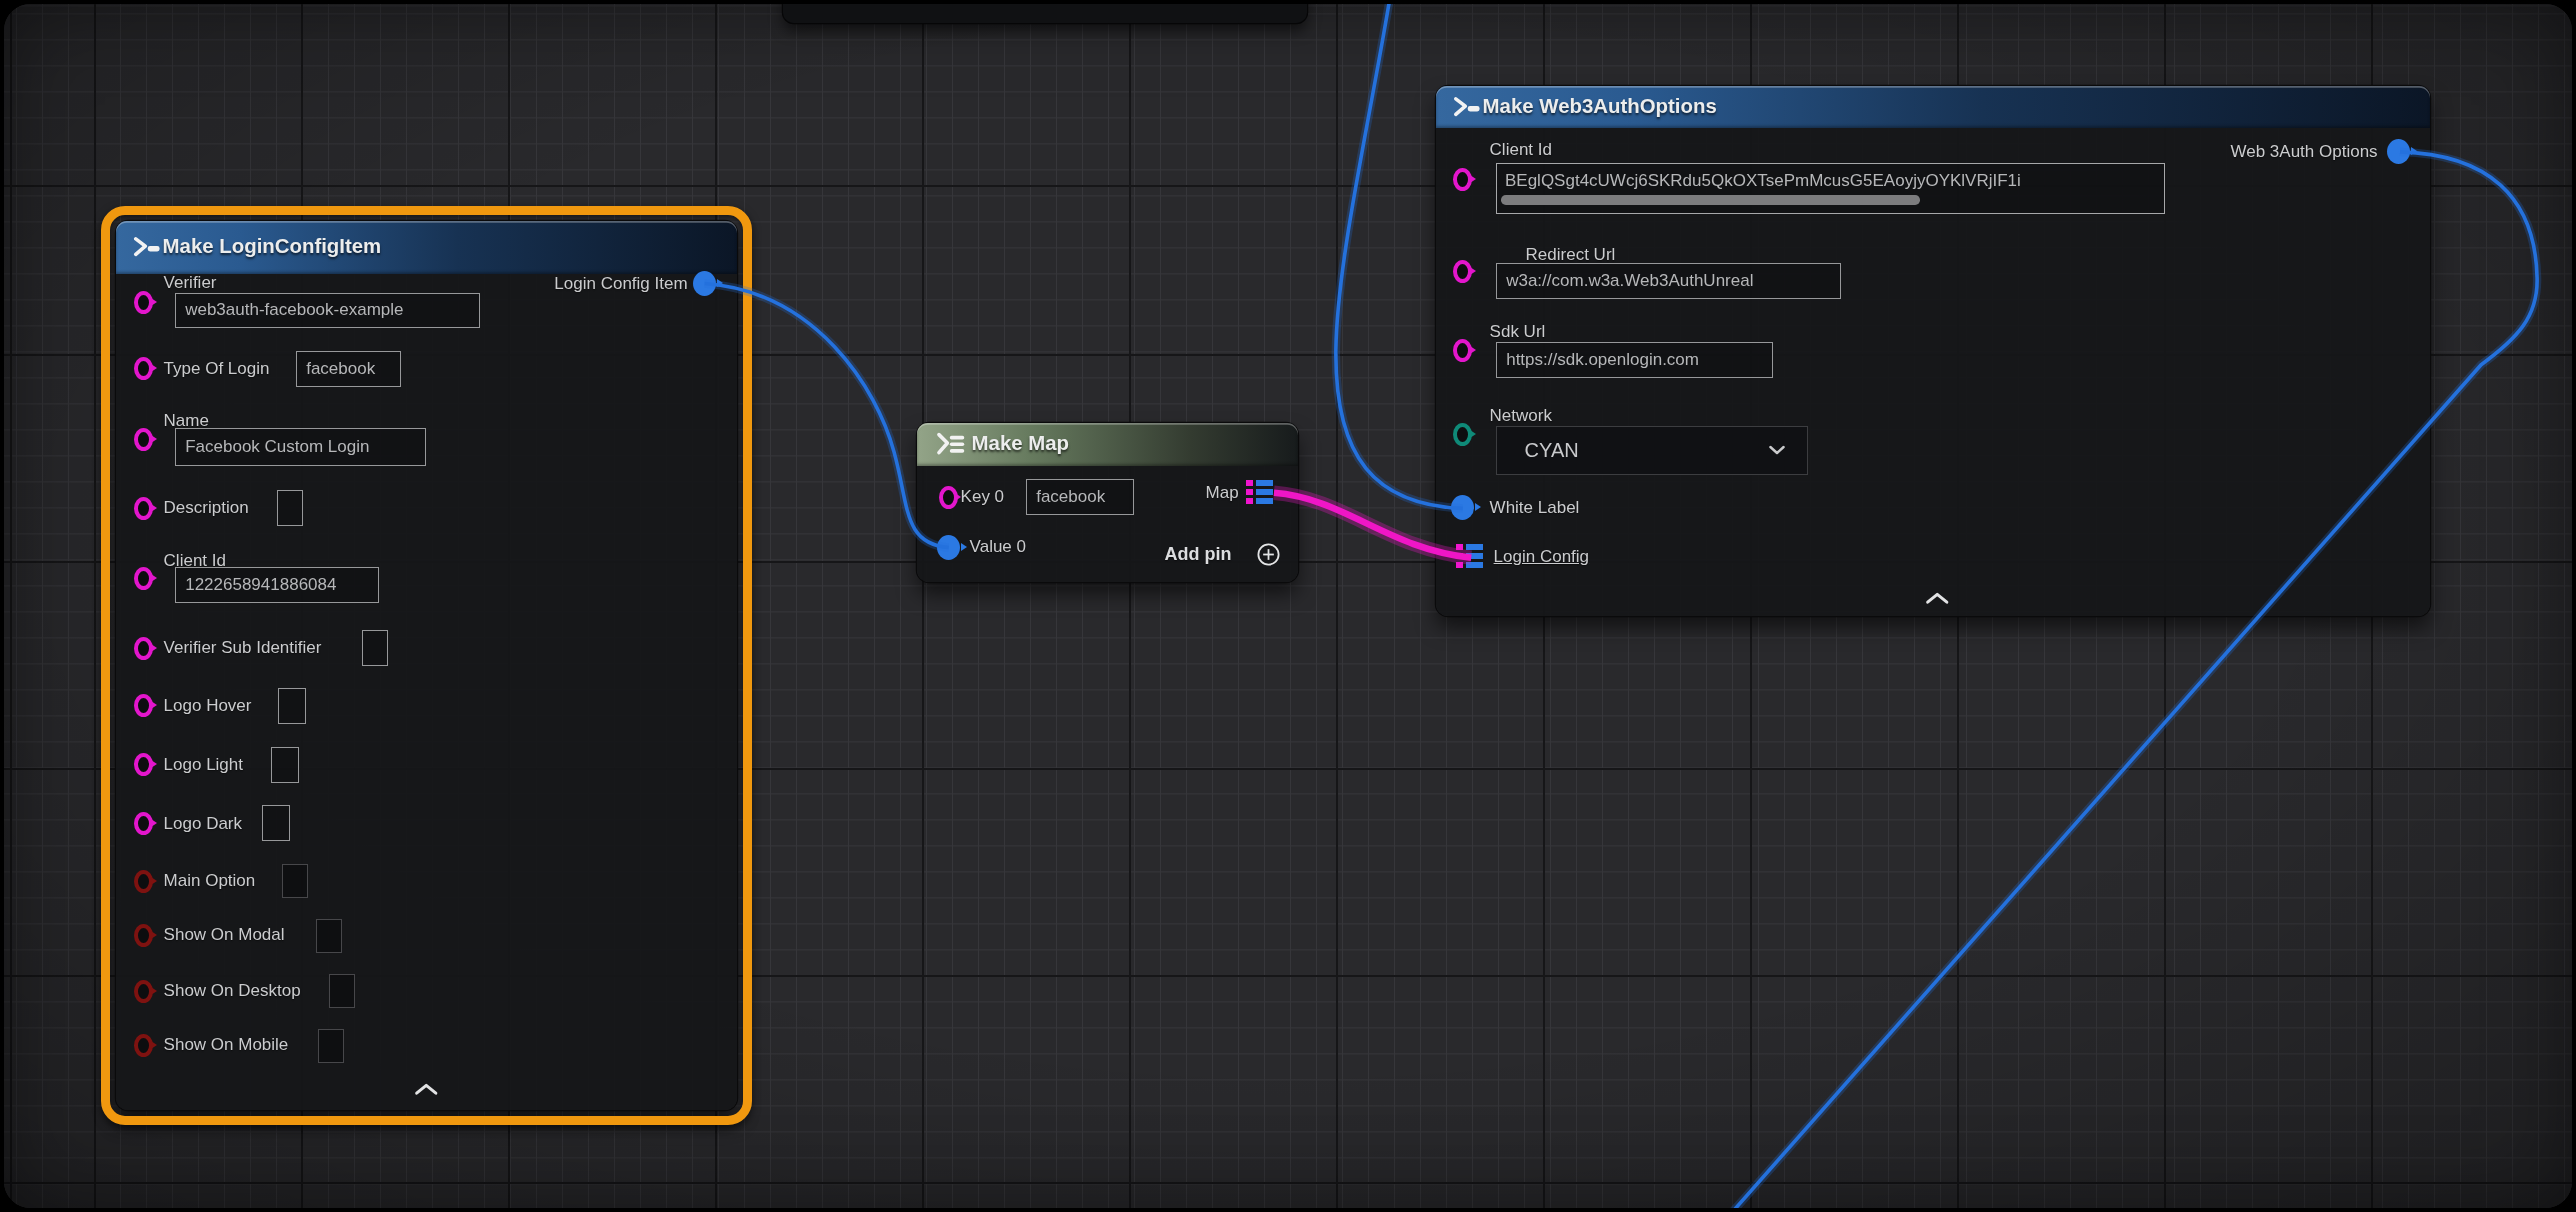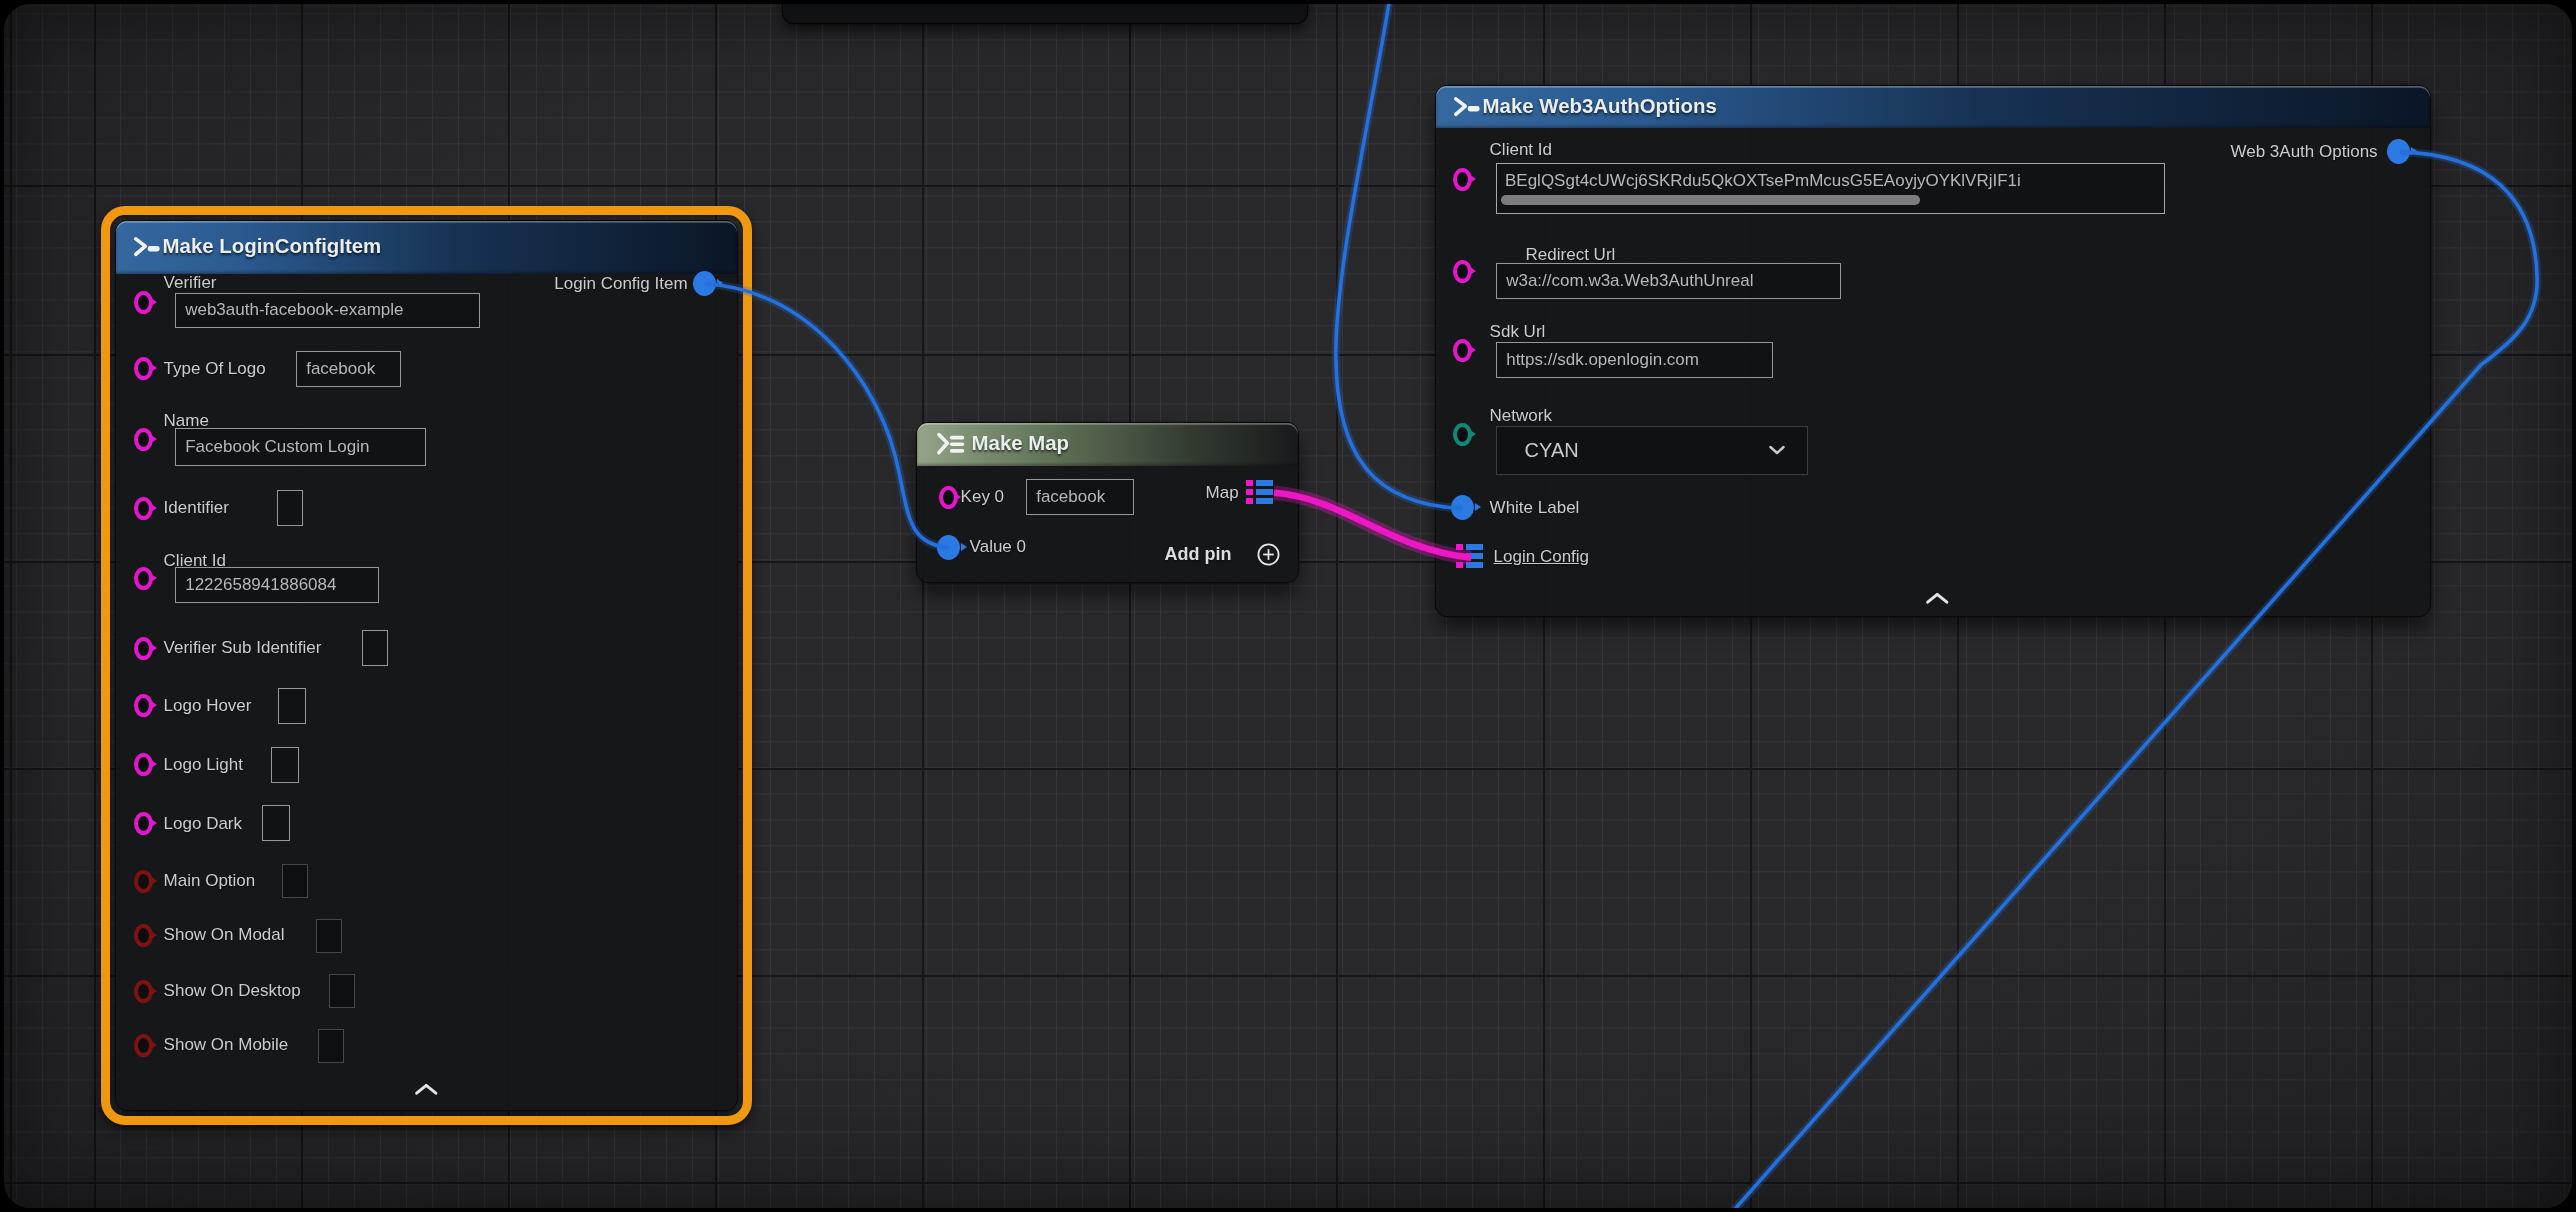--- a/index.html
+++ b/index.html
@@ -100,33 +100,33 @@
       <div class="rlbl" style="right:49px;top:63px;">Login Config Item</div>
       <div class="pin dot c-obj" style="left:577px;top:50px;"></div>
 
       <div class="lbl" style="left:48px;top:62px;">Verifier</div>
       <div class="pin ring c-str" style="left:18.6px;top:70px;"></div>
       <div class="tb" style="left:59px;top:72px;width:305px;height:35px;">
         <span>web3auth-facebook-example</span>
       </div>
 
       <div class="pin ring c-str" style="left:18.6px;top:136px;"></div>
-      <div class="lbl" style="left:48px;top:148px;">Type Of Logo</div>
+      <div class="lbl" style="left:48px;top:148px;">Type Of Login</div>
       <div class="tb" style="left:180px;top:130px;width:105px;height:36px;">
         <span>facebook</span>
       </div>
 
       <div class="lbl" style="left:48px;top:200px;">Name</div>
       <div class="pin ring c-str" style="left:18.6px;top:207px;"></div>
       <div class="tb" style="left:59px;top:207px;width:251px;height:38px;">
         <span>Facebook Custom Login</span>
       </div>
 
       <div class="pin ring c-str" style="left:18.6px;top:276px;"></div>
-      <div class="lbl" style="left:48px;top:287px;">Identifier</div>
+      <div class="lbl" style="left:48px;top:287px;">Description</div>
       <div class="tb empty" style="left:161px;top:269px;width:26.5px;height:36px;">
         <span></span>
       </div>
 
       <div class="lbl" style="left:48px;top:340px;">Client Id</div>
       <div class="pin ring c-str" style="left:18.6px;top:346px;"></div>
       <div class="tb" style="left:59px;top:346px;width:204px;height:36px;">
         <span>1222658941886084</span>
       </div>
 

